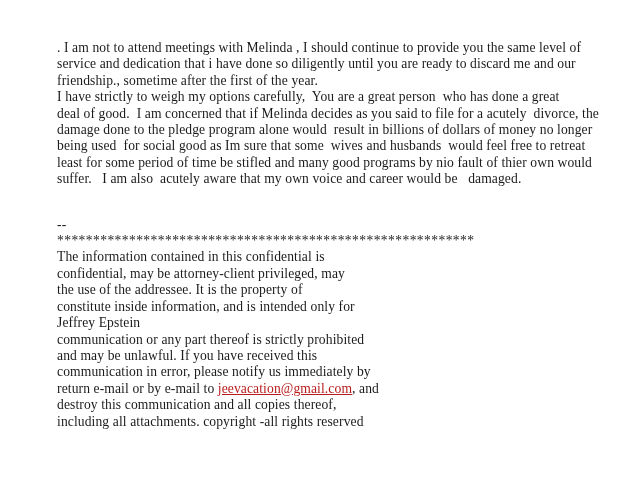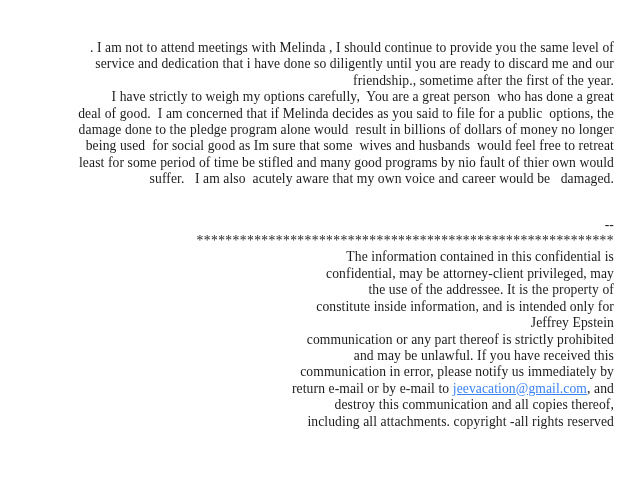--- a/index.html
+++ b/index.html
@@ -17,46 +17,45 @@
     position: absolute;
     left: 57px;
     top: 40px;
     right: 20px;
   }
   .line {
     font-size: 13.6px;
     line-height: 16.4px;
     white-space: pre;
     letter-spacing: 0.1px;
-    text-align: right;
   }
   .signature-block {
     margin-top: 29px;
   }
   .asterisk-line {
     letter-spacing: 0.4px;
   }
   .email-link {
-    color: #3b82f6;
+    color: #b91c1c;
     text-decoration: underline;
     cursor: pointer;
   }
 </style>
 </head>
 <body>
 
 <div class="page">
   <div class="text-block">
 
     <div class="body-block">
       <div class="line">. I am not to attend meetings with Melinda , I should continue to provide you the same level of</div>
       <div class="line">service and dedication that i have done so diligently until you are ready to discard me and our</div>
       <div class="line">friendship., sometime after the first of the year.</div>
       <div class="line">I have strictly to weigh my options carefully,  You are a great person  who has done a great</div>
-      <div class="line">deal of good.  I am concerned that if Melinda decides as you said to file for a public  options, the</div>
+      <div class="line">deal of good.  I am concerned that if Melinda decides as you said to file for a acutely  divorce, the</div>
       <div class="line">damage done to the pledge program alone would  result in billions of dollars of money no longer</div>
       <div class="line">being used  for social good as Im sure that some  wives and husbands  would feel free to retreat</div>
       <div class="line">least for some period of time be stifled and many good programs by nio fault of thier own would</div>
       <div class="line">suffer.   I am also  acutely aware that my own voice and career would be   damaged.</div>
     </div>
 
     <div class="signature-block">
       <div class="line">--</div>
       <div class="line asterisk-line">**********************************************************</div>
 

